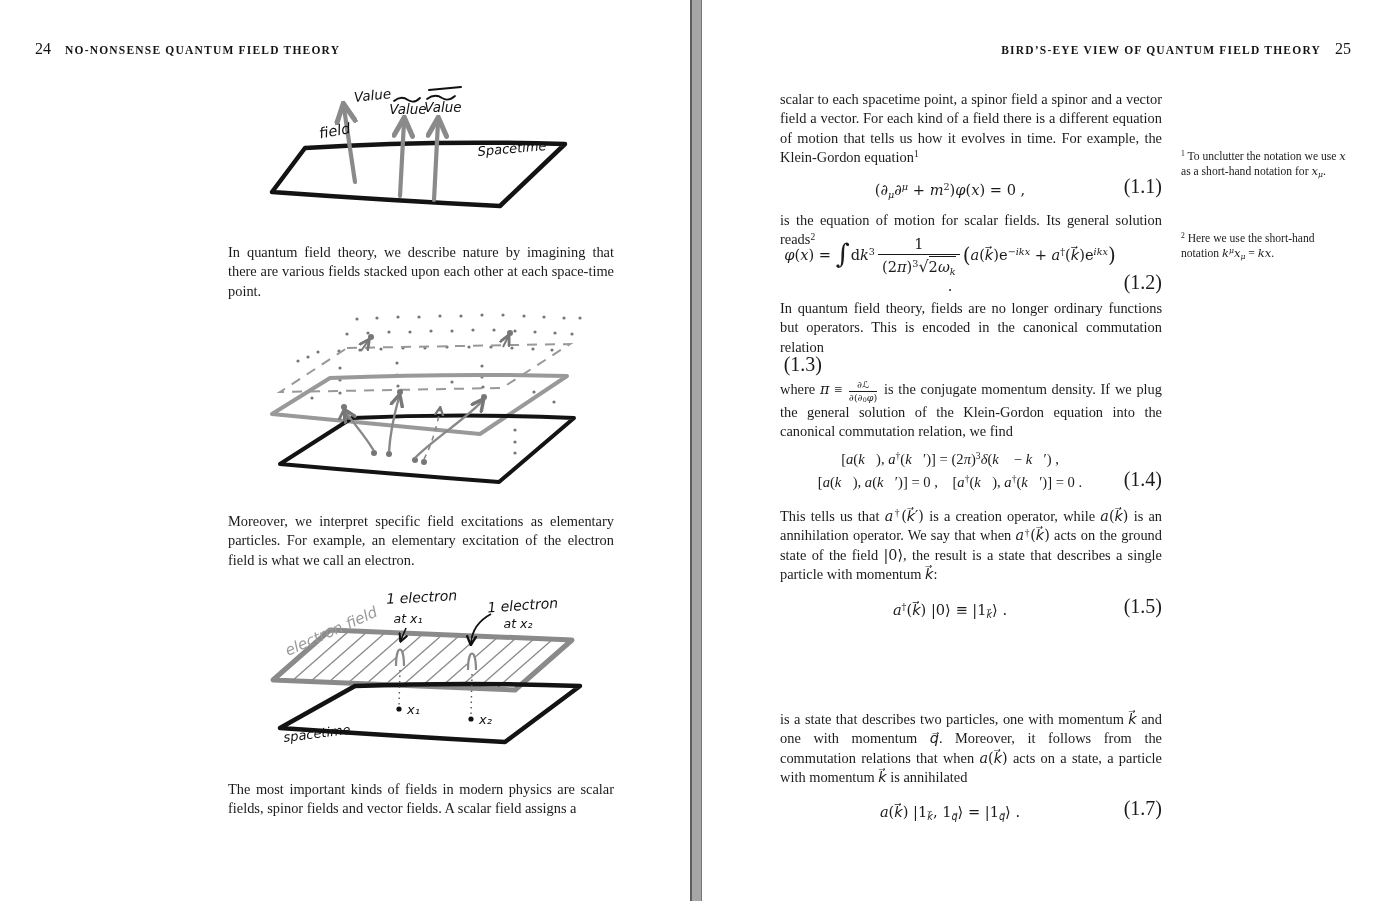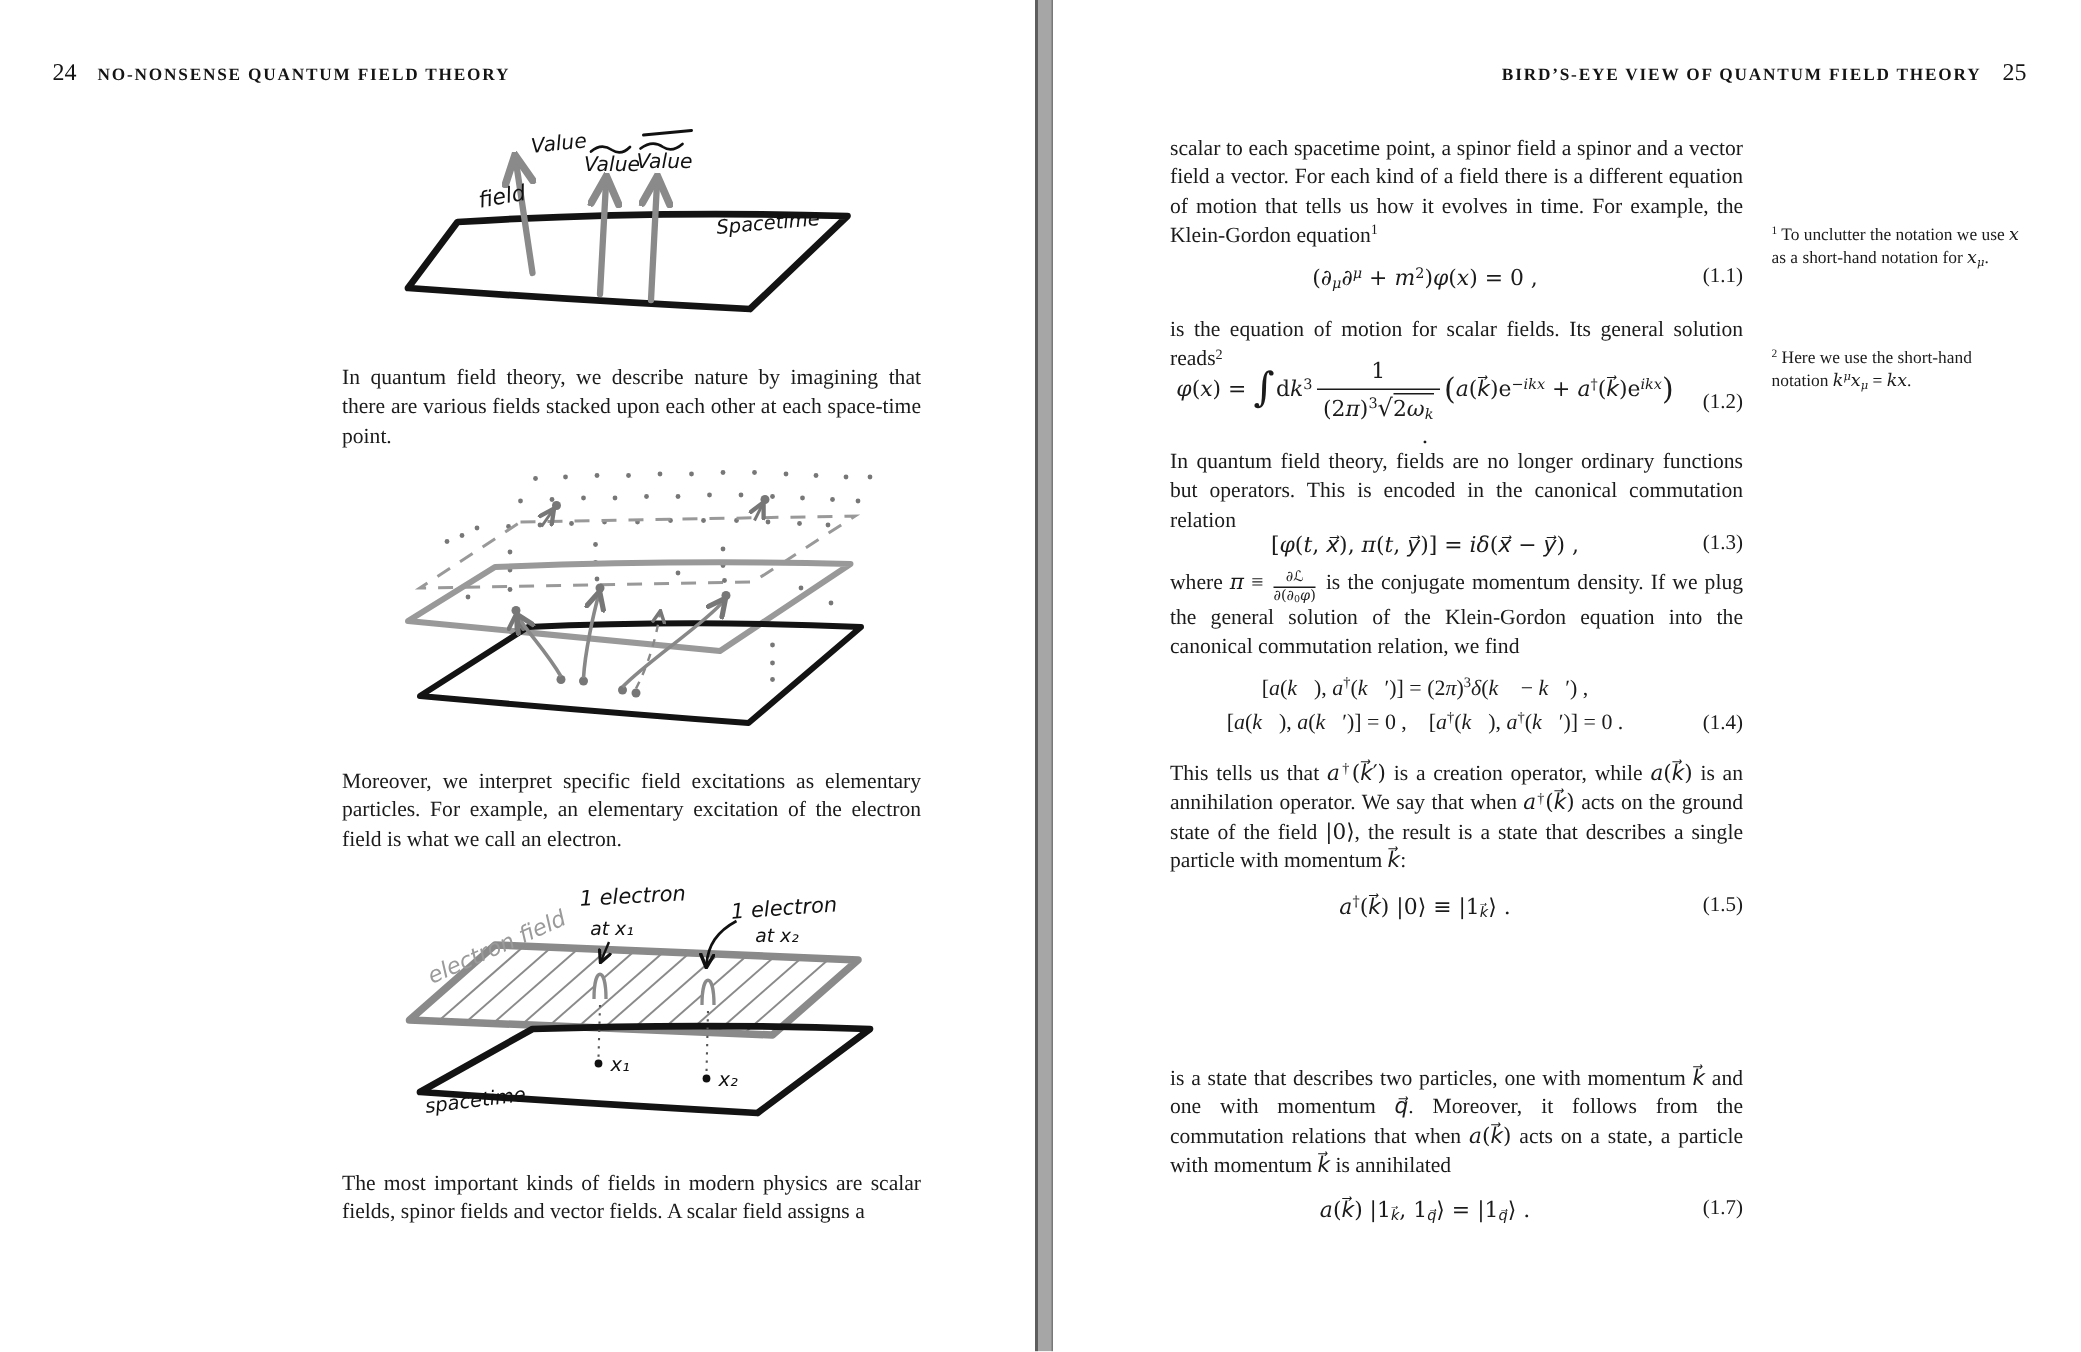--- a/index.html
+++ b/index.html
@@ -20,23 +20,23 @@
   .para{position:absolute;width:386px;font-size:14.4px;line-height:19.3px;text-align:justify;color:#1b1b1b;}
   .para.lp{left:228px;}
   .para.rp{left:780px;width:382px;}
 
   sup{font-size:66%;vertical-align:baseline;position:relative;top:-0.5em;line-height:0;}
   sub{font-size:66%;vertical-align:baseline;position:relative;top:0.3em;line-height:0;}
 
   .m, .eqbody, .eqline{font-family:"DejaVu Serif","DejaVu Sans",serif;}
 
   
-  .eqrow{position:absolute;left:780px;width:382px;display:flex;align-items:center;font-size:14.6px;}
+  .eqrow{position:absolute;left:780px;width:382px;display:flex;align-items:flex-end;font-size:14.6px;}
   .eqbody{flex:1;text-align:center;}
-  .eqnum{flex:0 0 auto;width:42px;text-align:right;font-size:14px;}
+  .eqnum{flex:0 0 auto;width:42px;text-align:right;font-size:20px;}
   .eqrow.two .eqnum{align-self:flex-end;padding-bottom:3px;}
   .eqline{line-height:23px;font-family:Liberation Serif, serif;}
 
   .int{font-size:27px;vertical-align:middle;position:relative;top:-2px;margin-right:1px;font-weight:300;}
   .dfrac{display:inline-block;vertical-align:middle;text-align:center;margin:0 3px;line-height:1.25;}
   .dfrac .num{display:block;border-bottom:1.2px solid #1b1b1b;padding:0 4px 1px;}
   .dfrac .den{display:block;padding:2px 4px 0;}
   .rad{font-size:16px;}
   .ovl{border-top:1.2px solid #1b1b1b;padding-top:1px;}
   .bigp{font-size:20px;vertical-align:-2px;}
@@ -246,21 +246,20 @@
   <div class="para rp" style="top:211px">is the equation of motion for scalar fields. Its general solution reads<sup>2</sup></div>
 
   <div class="eqrow" style="top:244px;height:50px">
     <div class="eqbody"><i>φ</i>(<i>x</i>) = <span class="int">∫</span>d<i>k</i><sup>3</sup><span class="dfrac"><span class="num">1</span><span class="den">(2<i>π</i>)<sup>3</sup><span class="rad">√</span><span class="ovl">2<i>ω<sub>k</sub></i></span></span></span><span class="bigp">(</span><i>a</i>(<i>k⃗</i>)e<sup>−<i>ikx</i></sup> + <i>a</i><sup>†</sup>(<i>k⃗</i>)e<sup><i>ikx</i></sup><span class="bigp">)</span> .</div>
     <div class="eqnum">(1.2)</div>
   </div>
 
   <div class="para rp" style="top:299px">In quantum field theory, fields are no longer ordinary functions but operators. This is encoded in the canonical commutation relation</div>
 
   <div class="eqrow" style="top:350px;height:26px">
-    <div class="eqbody">[<i>φ</i>(<i>t</i>, <i>x⃗</i>), <i>π</i>(<i>t</i>, <i>y⃗</i>)] = <i>iδ</i>(<i>x⃗</i> − <i>y⃗</i>) ,</div>
     <div class="eqnum">(1.3)</div>
   </div>
 
   <div class="para rp" style="top:379px">where <i class="m">π</i> ≡ <span class="ifrac"><span class="num"><i>∂ℒ</i></span><span class="den"><i>∂</i>(<i>∂</i><sub>0</sub><i>φ</i>)</span></span> is the conjugate momentum density. If we plug the general solution of the Klein-Gordon equation into the canonical commutation relation, we find</div>
 
   <div class="eqrow two" style="top:448px">
     <div class="eqbody">
       <div class="eqline">[<i>a</i>(<i>k⃗</i>), <i>a</i><sup>†</sup>(<i>k⃗</i>′)] = (2<i>π</i>)<sup>3</sup><i>δ</i>(<i>k⃗</i> − <i>k⃗</i>′) ,</div>
       <div class="eqline">[<i>a</i>(<i>k⃗</i>), <i>a</i>(<i>k⃗</i>′)] = 0 , &nbsp;&nbsp;&nbsp;[<i>a</i><sup>†</sup>(<i>k⃗</i>), <i>a</i><sup>†</sup>(<i>k⃗</i>′)] = 0 .</div>
     </div>

